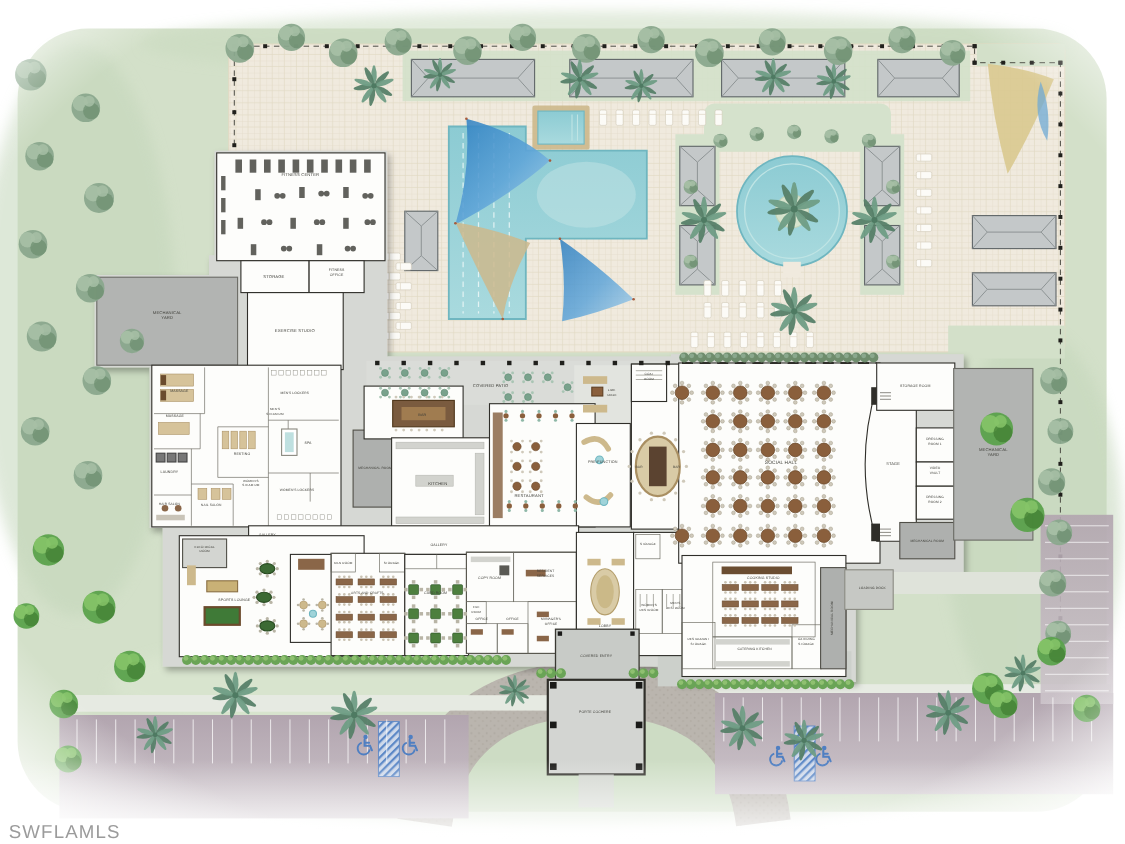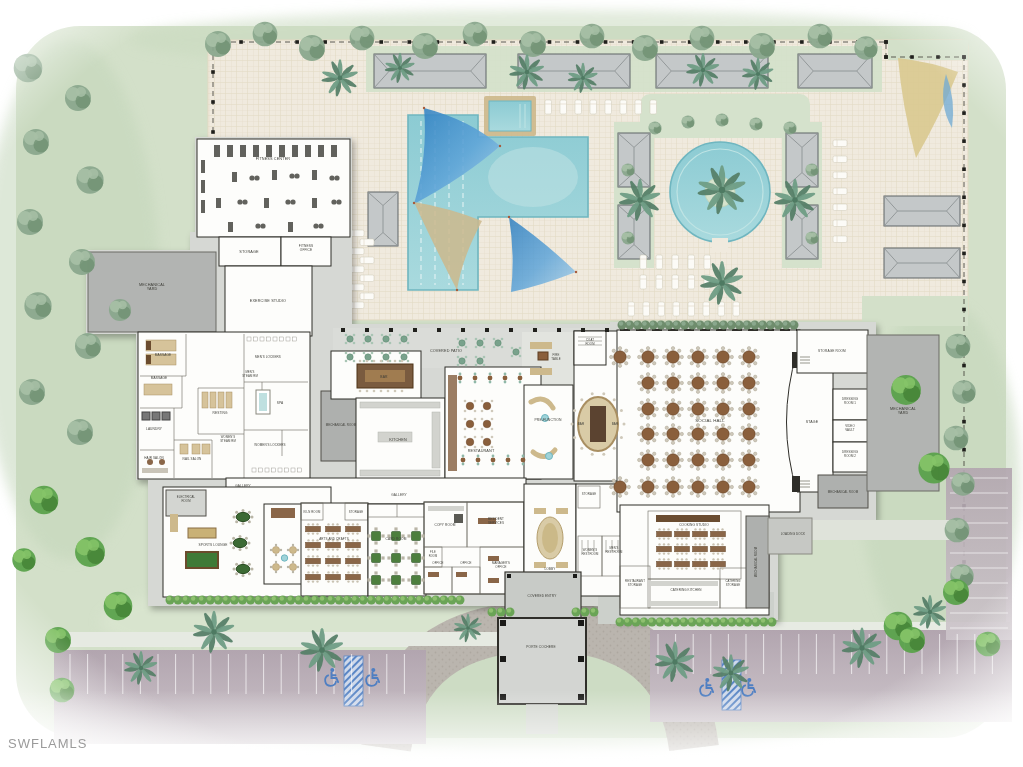--- a/index.html
+++ b/index.html
@@ -7,21 +7,21 @@
          font-family:"Liberation Sans",sans-serif;}
   svg{display:block;}
   .c-lawn{fill:var(--lawn,#d3e0c9);}
   .bnd{fill:none;stroke:#4a4a42;stroke-width:.9;stroke-dasharray:5 4;}
   .rm{fill:var(--room,#fdfdfb);stroke:var(--wall,#2f2e29);stroke-width:1;}
   .pt{fill:none;stroke:#6b6a60;stroke-width:.6;}
   .gr{fill:#aeb0ae;stroke:#504f48;stroke-width:1;}
   .gr2{fill:var(--mech,#b2b4b2);stroke:#6a6a64;stroke-width:1;}
   .ter{fill:var(--terrace,#d6d8d4);}
   .lbl{font-family:"Liberation Sans",sans-serif;fill:#3e3e38;letter-spacing:.12px;}
-  #watermark{position:absolute;left:8px;bottom:16px;font-size:13px;letter-spacing:1px;
+  #watermark{position:absolute;left:8px;bottom:0;font-size:17px;letter-spacing:1px;
              color:var(--watermark,#9b9b9b);}
 </style>
 </head>
 <body>
 
 <div id="stage">
 <svg id="plan-svg" width="1023" height="767" viewBox="0 0 1023 767">
   <defs>
     <pattern id="pav" width="11" height="11" patternUnits="userSpaceOnUse">
       <rect width="11" height="11" style="fill:var(--deck,#f0eade)"></rect>

